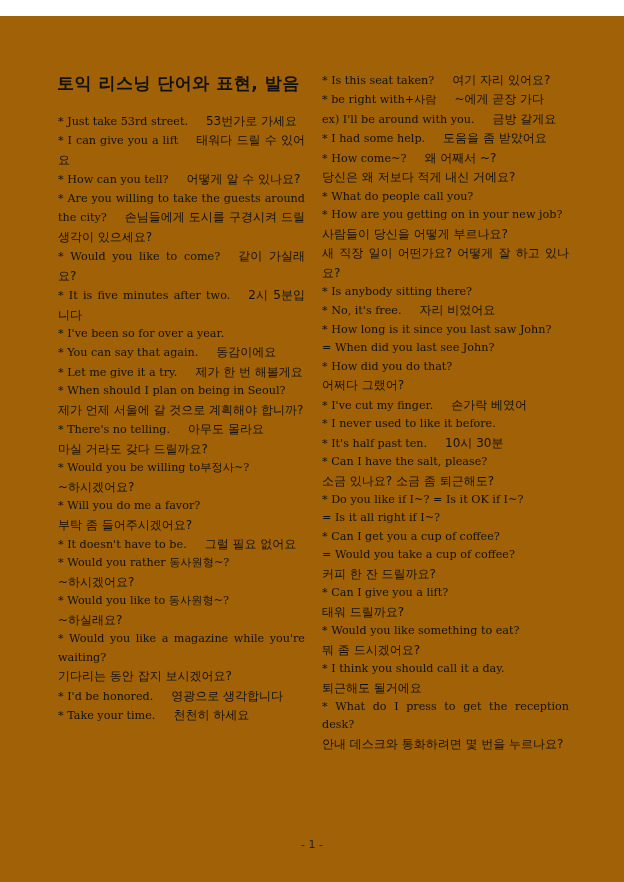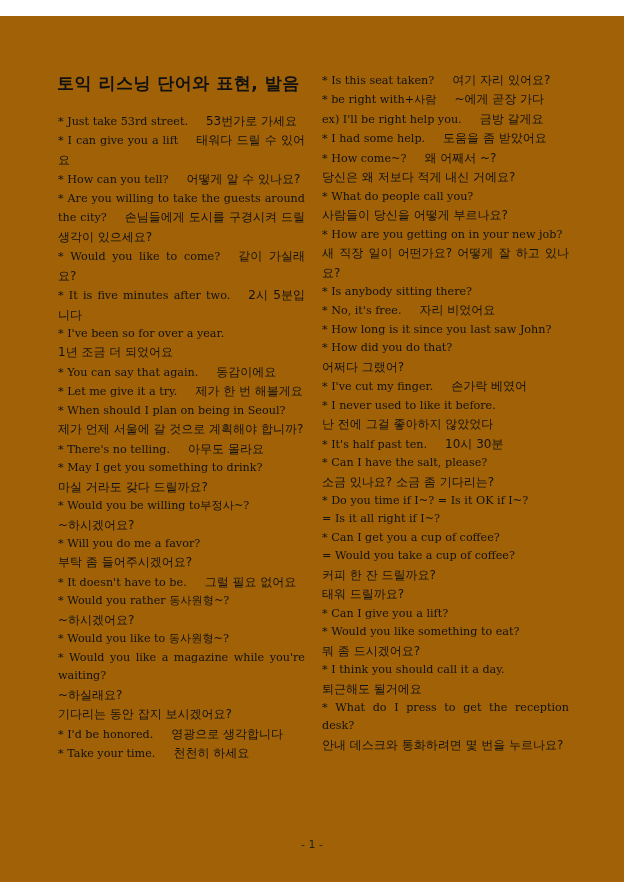--- a/index.html
+++ b/index.html
@@ -23,71 +23,69 @@
 <div class="page">
   <div class="title">토익 리스닝 단어와 표현, 발음</div>
   <div class="col left" id="col-left">
       <div class="ln"><span class="en">* Just take 53rd street.</span><span class="gap"></span><span class="ko">53번가로 가세요</span></div>
       <div class="ln"><span class="en">* I can give you a lift</span><span class="gap"></span><span class="ko">태워다 드릴 수 있어요</span></div>
       <div class="ln"><span class="en">* How can you tell?</span><span class="gap"></span><span class="ko">어떻게 알 수 있나요?</span></div>
       <div class="ln"><span class="en">* Are you willing to take the guests around the city?</span><span class="gap"></span><span class="ko">손님들에게 도시를 구경시켜 드릴 생각이 있으세요?</span></div>
       <div class="ln"><span class="en">* Would you like to come?</span><span class="gap"></span><span class="ko">같이 가실래요?</span></div>
       <div class="ln"><span class="en">* It is five minutes after two.</span><span class="gap"></span><span class="ko">2시 5분입니다</span></div>
       <div class="ln"><span class="en">* I've been so for over a year.</span></div>
-      <div class="ln"><span class="ko">1년 조금 더 되었어요</span></div>
       <div class="ln"><span class="en">* You can say that again.</span><span class="gap"></span><span class="ko">동감이에요</span></div>
       <div class="ln"><span class="en">* Let me give it a try.</span><span class="gap"></span><span class="ko">제가 한 번 해볼게요</span></div>
       <div class="ln"><span class="en">* When should I plan on being in Seoul?</span></div>
       <div class="ln"><span class="ko">제가 언제 서울에 갈 것으로 계획해야 합니까?</span></div>
       <div class="ln"><span class="en">* There's no telling.</span><span class="gap"></span><span class="ko">아무도 몰라요</span></div>
-      <div class="ln"><span class="en">* May I get you something to drink?</span></div>
       <div class="ln"><span class="ko">마실 거라도 갖다 드릴까요?</span></div>
       <div class="ln"><span class="en">* Would you be willing to부정사~?</span></div>
       <div class="ln"><span class="ko">~하시겠어요?</span></div>
       <div class="ln"><span class="en">* Will you do me a favor?</span></div>
       <div class="ln"><span class="ko">부탁 좀 들어주시겠어요?</span></div>
       <div class="ln"><span class="en">* It doesn't have to be.</span><span class="gap"></span><span class="ko">그럴 필요 없어요</span></div>
       <div class="ln"><span class="en">* Would you rather 동사원형~?</span></div>
       <div class="ln"><span class="ko">~하시겠어요?</span></div>
       <div class="ln"><span class="en">* Would you like to 동사원형~?</span></div>
+      <div class="ln"><span class="ko">~하실래요?</span></div>
       <div class="ln"><span class="en">* Would you like a magazine while you're waiting?</span></div>
-      <div class="ln"><span class="ko">~하실래요?</span></div>
       <div class="ln"><span class="ko">기다리는 동안 잡지 보시겠어요?</span></div>
       <div class="ln"><span class="en">* I'd be honored.</span><span class="gap"></span><span class="ko">영광으로 생각합니다</span></div>
       <div class="ln"><span class="en">* Take your time.</span><span class="gap"></span><span class="ko">천천히 하세요</span></div>
     </div>
   <div class="col right" id="col-right">
       <div class="ln"><span class="en">* Is this seat taken?</span><span class="gap"></span><span class="ko">여기 자리 있어요?</span></div>
       <div class="ln"><span class="en">* be right with+사람</span><span class="gap"></span><span class="ko">~에게 곧장 가다</span></div>
-      <div class="ln"><span class="en">ex) I'll be right help you.</span><span class="gap"></span><span class="ko">금방 갈게요</span></div>
+      <div class="ln"><span class="en">ex) I'll be around with you.</span><span class="gap"></span><span class="ko">금방 갈게요</span></div>
       <div class="ln"><span class="en">* I had some help.</span><span class="gap"></span><span class="ko">도움을 좀 받았어요</span></div>
       <div class="ln"><span class="en">* How come~?</span><span class="gap"></span><span class="ko">왜 어째서 ~?</span></div>
       <div class="ln"><span class="ko">당신은 왜 저보다 적게 내신 거에요?</span></div>
       <div class="ln"><span class="en">* What do people call you?</span></div>
+      <div class="ln"><span class="en">* How are you getting on in your new job?</span></div>
       <div class="ln"><span class="ko">사람들이 당신을 어떻게 부르나요?</span></div>
-      <div class="ln"><span class="en">* How are you getting on in your new job?</span></div>
       <div class="ln"><span class="ko">새 직장 일이 어떤가요? 어떻게 잘 하고 있나요?</span></div>
       <div class="ln"><span class="en">* Is anybody sitting there?</span></div>
       <div class="ln"><span class="en">* No, it's free.</span><span class="gap"></span><span class="ko">자리 비었어요</span></div>
       <div class="ln"><span class="en">* How long is it since you last saw John?</span></div>
+      <div class="ln"><span class="en">= When did you last see John?</span></div>
       <div class="ln"><span class="en">* How did you do that?</span></div>
       <div class="ln"><span class="ko">어쩌다 그랬어?</span></div>
       <div class="ln"><span class="en">* I've cut my finger.</span><span class="gap"></span><span class="ko">손가락 베였어</span></div>
       <div class="ln"><span class="en">* I never used to like it before.</span></div>
-      <div class="ln"><span class="ko">난 전에 그걸 좋아하지 않았었다</span></div>
       <div class="ln"><span class="en">* It's half past ten.</span><span class="gap"></span><span class="ko">10시 30분</span></div>
       <div class="ln"><span class="en">* Can I have the salt, please?</span></div>
-      <div class="ln"><span class="ko">소금 있나요? 소금 좀 기다리는?</span></div>
-      <div class="ln"><span class="en">* Do you time if I~? = Is it OK if I~?</span></div>
+      <div class="ln"><span class="ko">소금 있나요? 소금 좀 퇴근해도?</span></div>
+      <div class="ln"><span class="en">* Do you like if I~? = Is it OK if I~?</span></div>
       <div class="ln"><span class="en">= Is it all right if I~?</span></div>
       <div class="ln"><span class="en">* Can I get you a cup of coffee?</span></div>
       <div class="ln"><span class="en">= Would you take a cup of coffee?</span></div>
       <div class="ln"><span class="ko">커피 한 잔 드릴까요?</span></div>
+      <div class="ln"><span class="en">* Can I give you a lift?</span></div>
       <div class="ln"><span class="ko">태워 드릴까요?</span></div>
-      <div class="ln"><span class="en">* Can I give you a lift?</span></div>
       <div class="ln"><span class="en">* Would you like something to eat?</span></div>
       <div class="ln"><span class="ko">뭐 좀 드시겠어요?</span></div>
       <div class="ln"><span class="en">* I think you should call it a day.</span></div>
       <div class="ln"><span class="ko">퇴근해도 될거에요</span></div>
       <div class="ln"><span class="en">* What do I press to get the reception desk?</span></div>
       <div class="ln"><span class="ko">안내 데스크와 통화하려면 몇 번을 누르나요?</span></div>
     </div>
   <div class="footer">- 1 -</div>
 </div>
 

